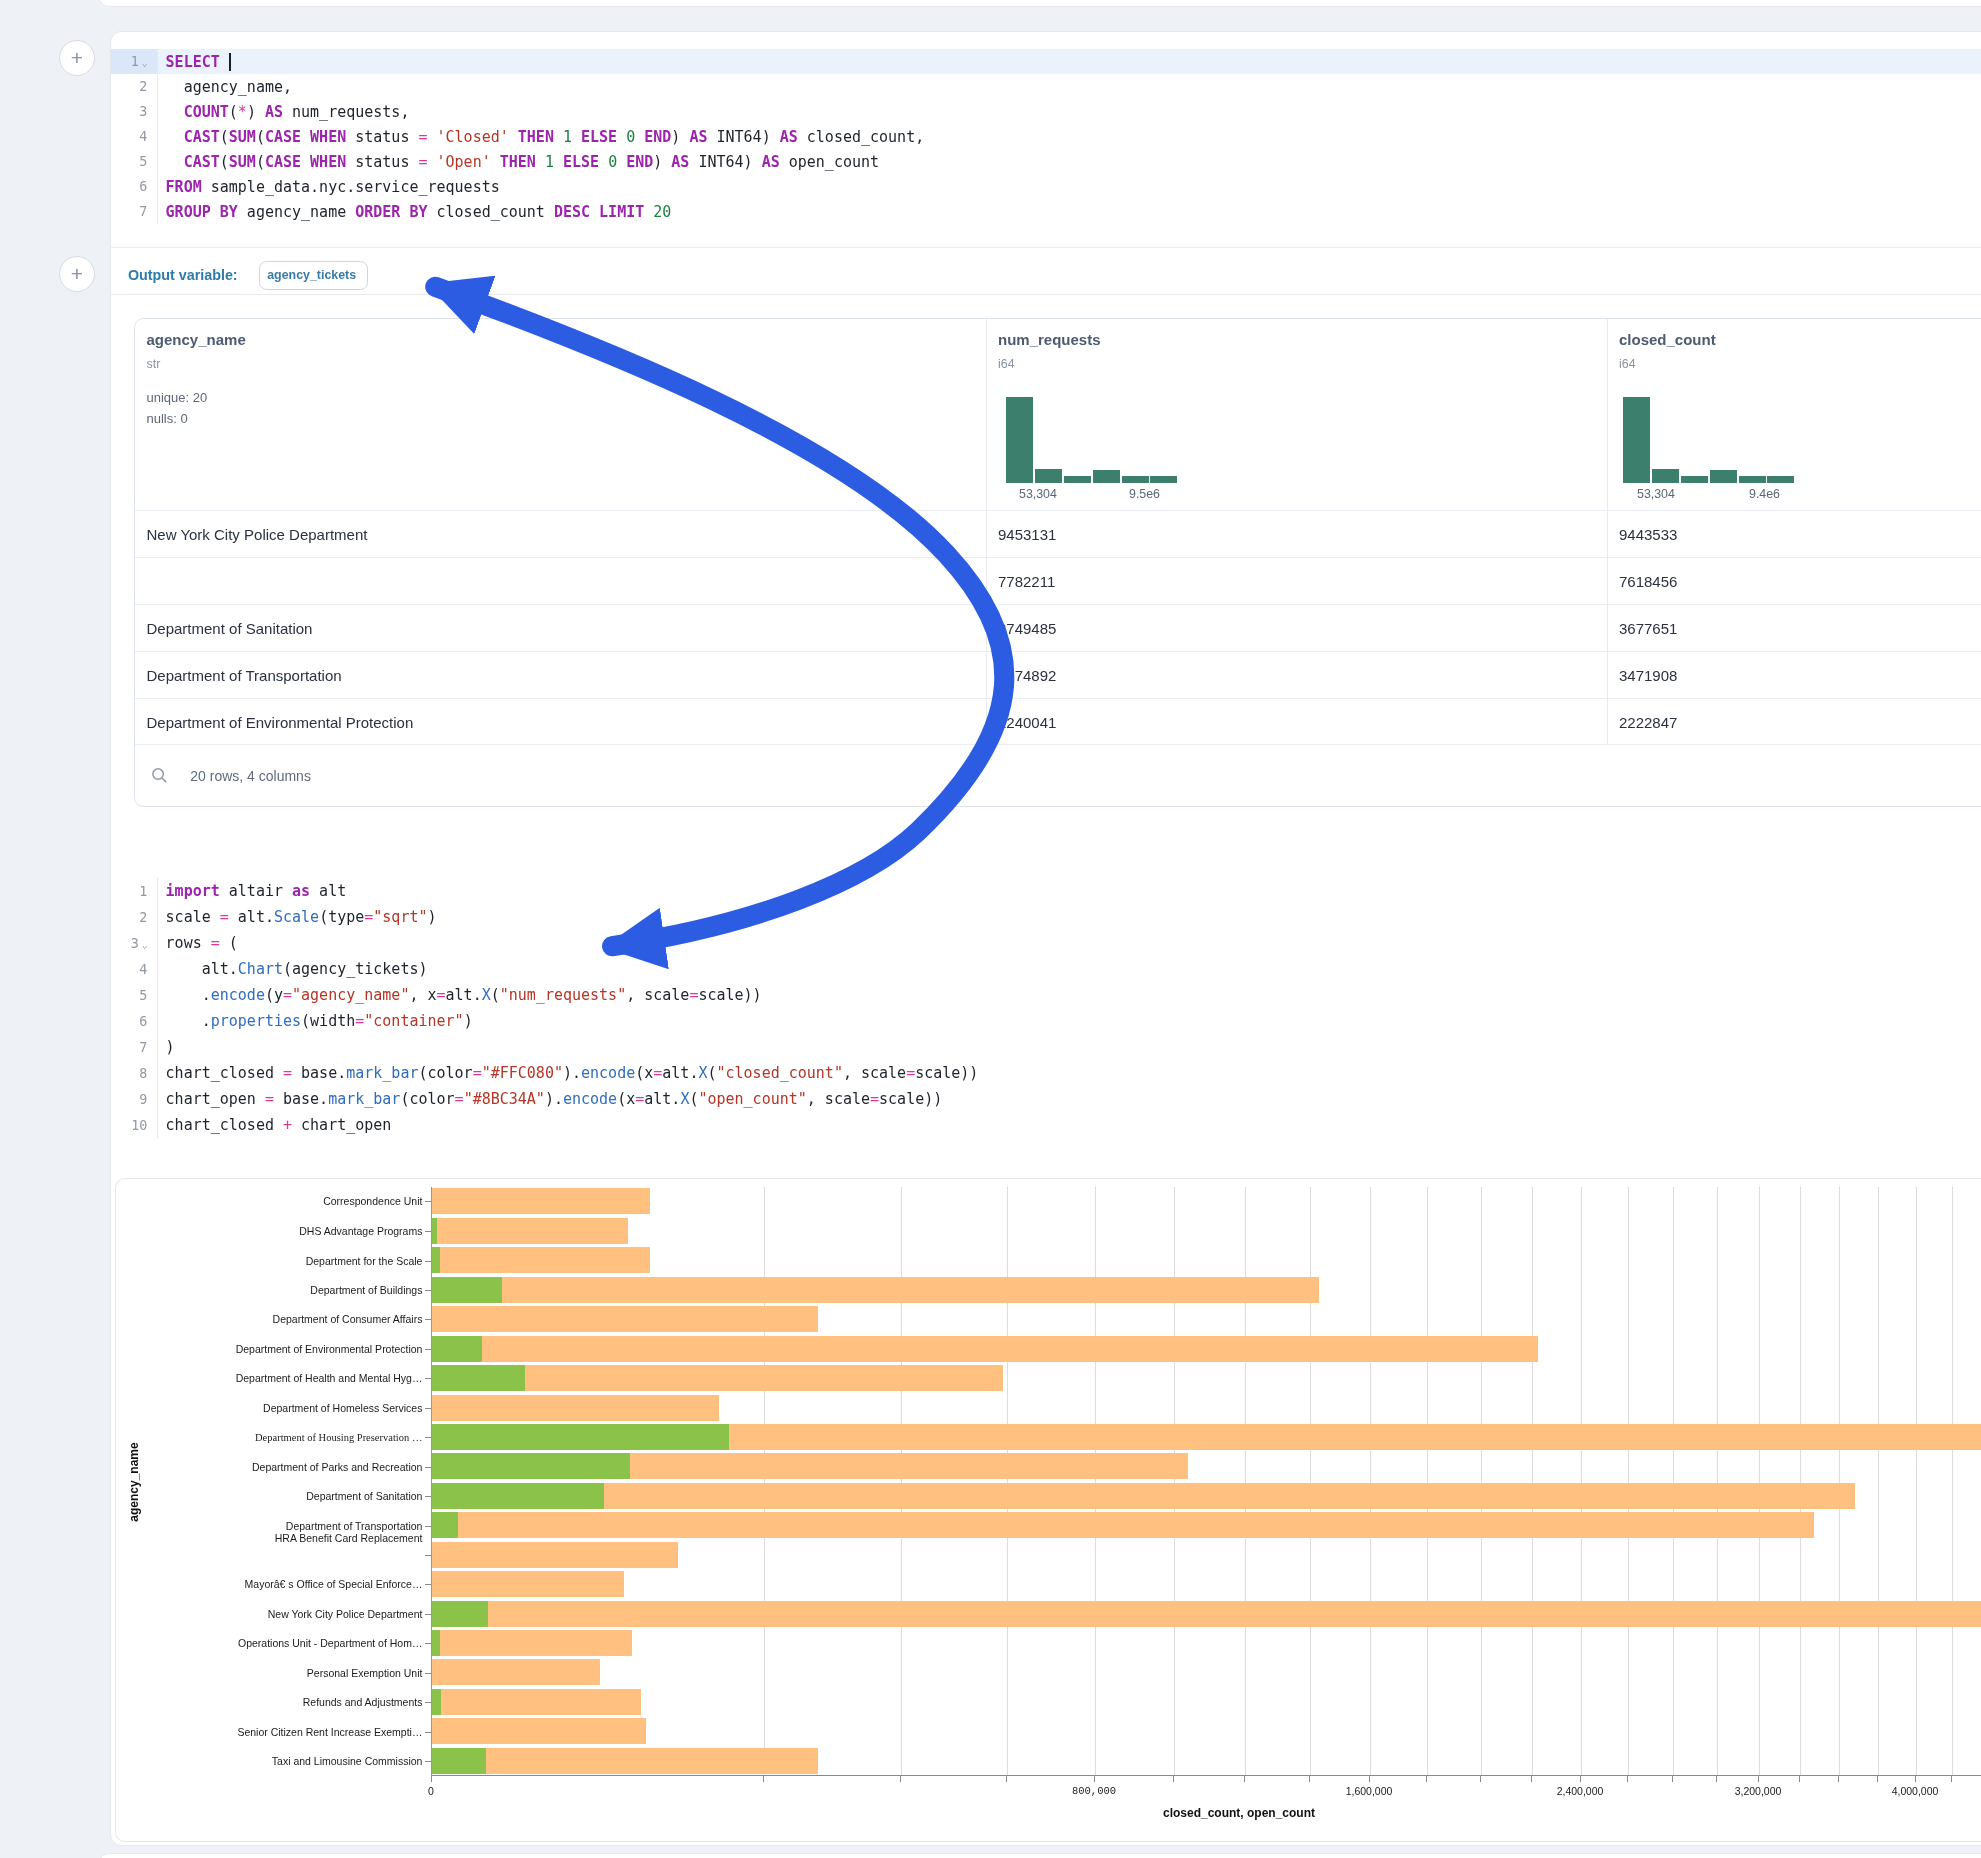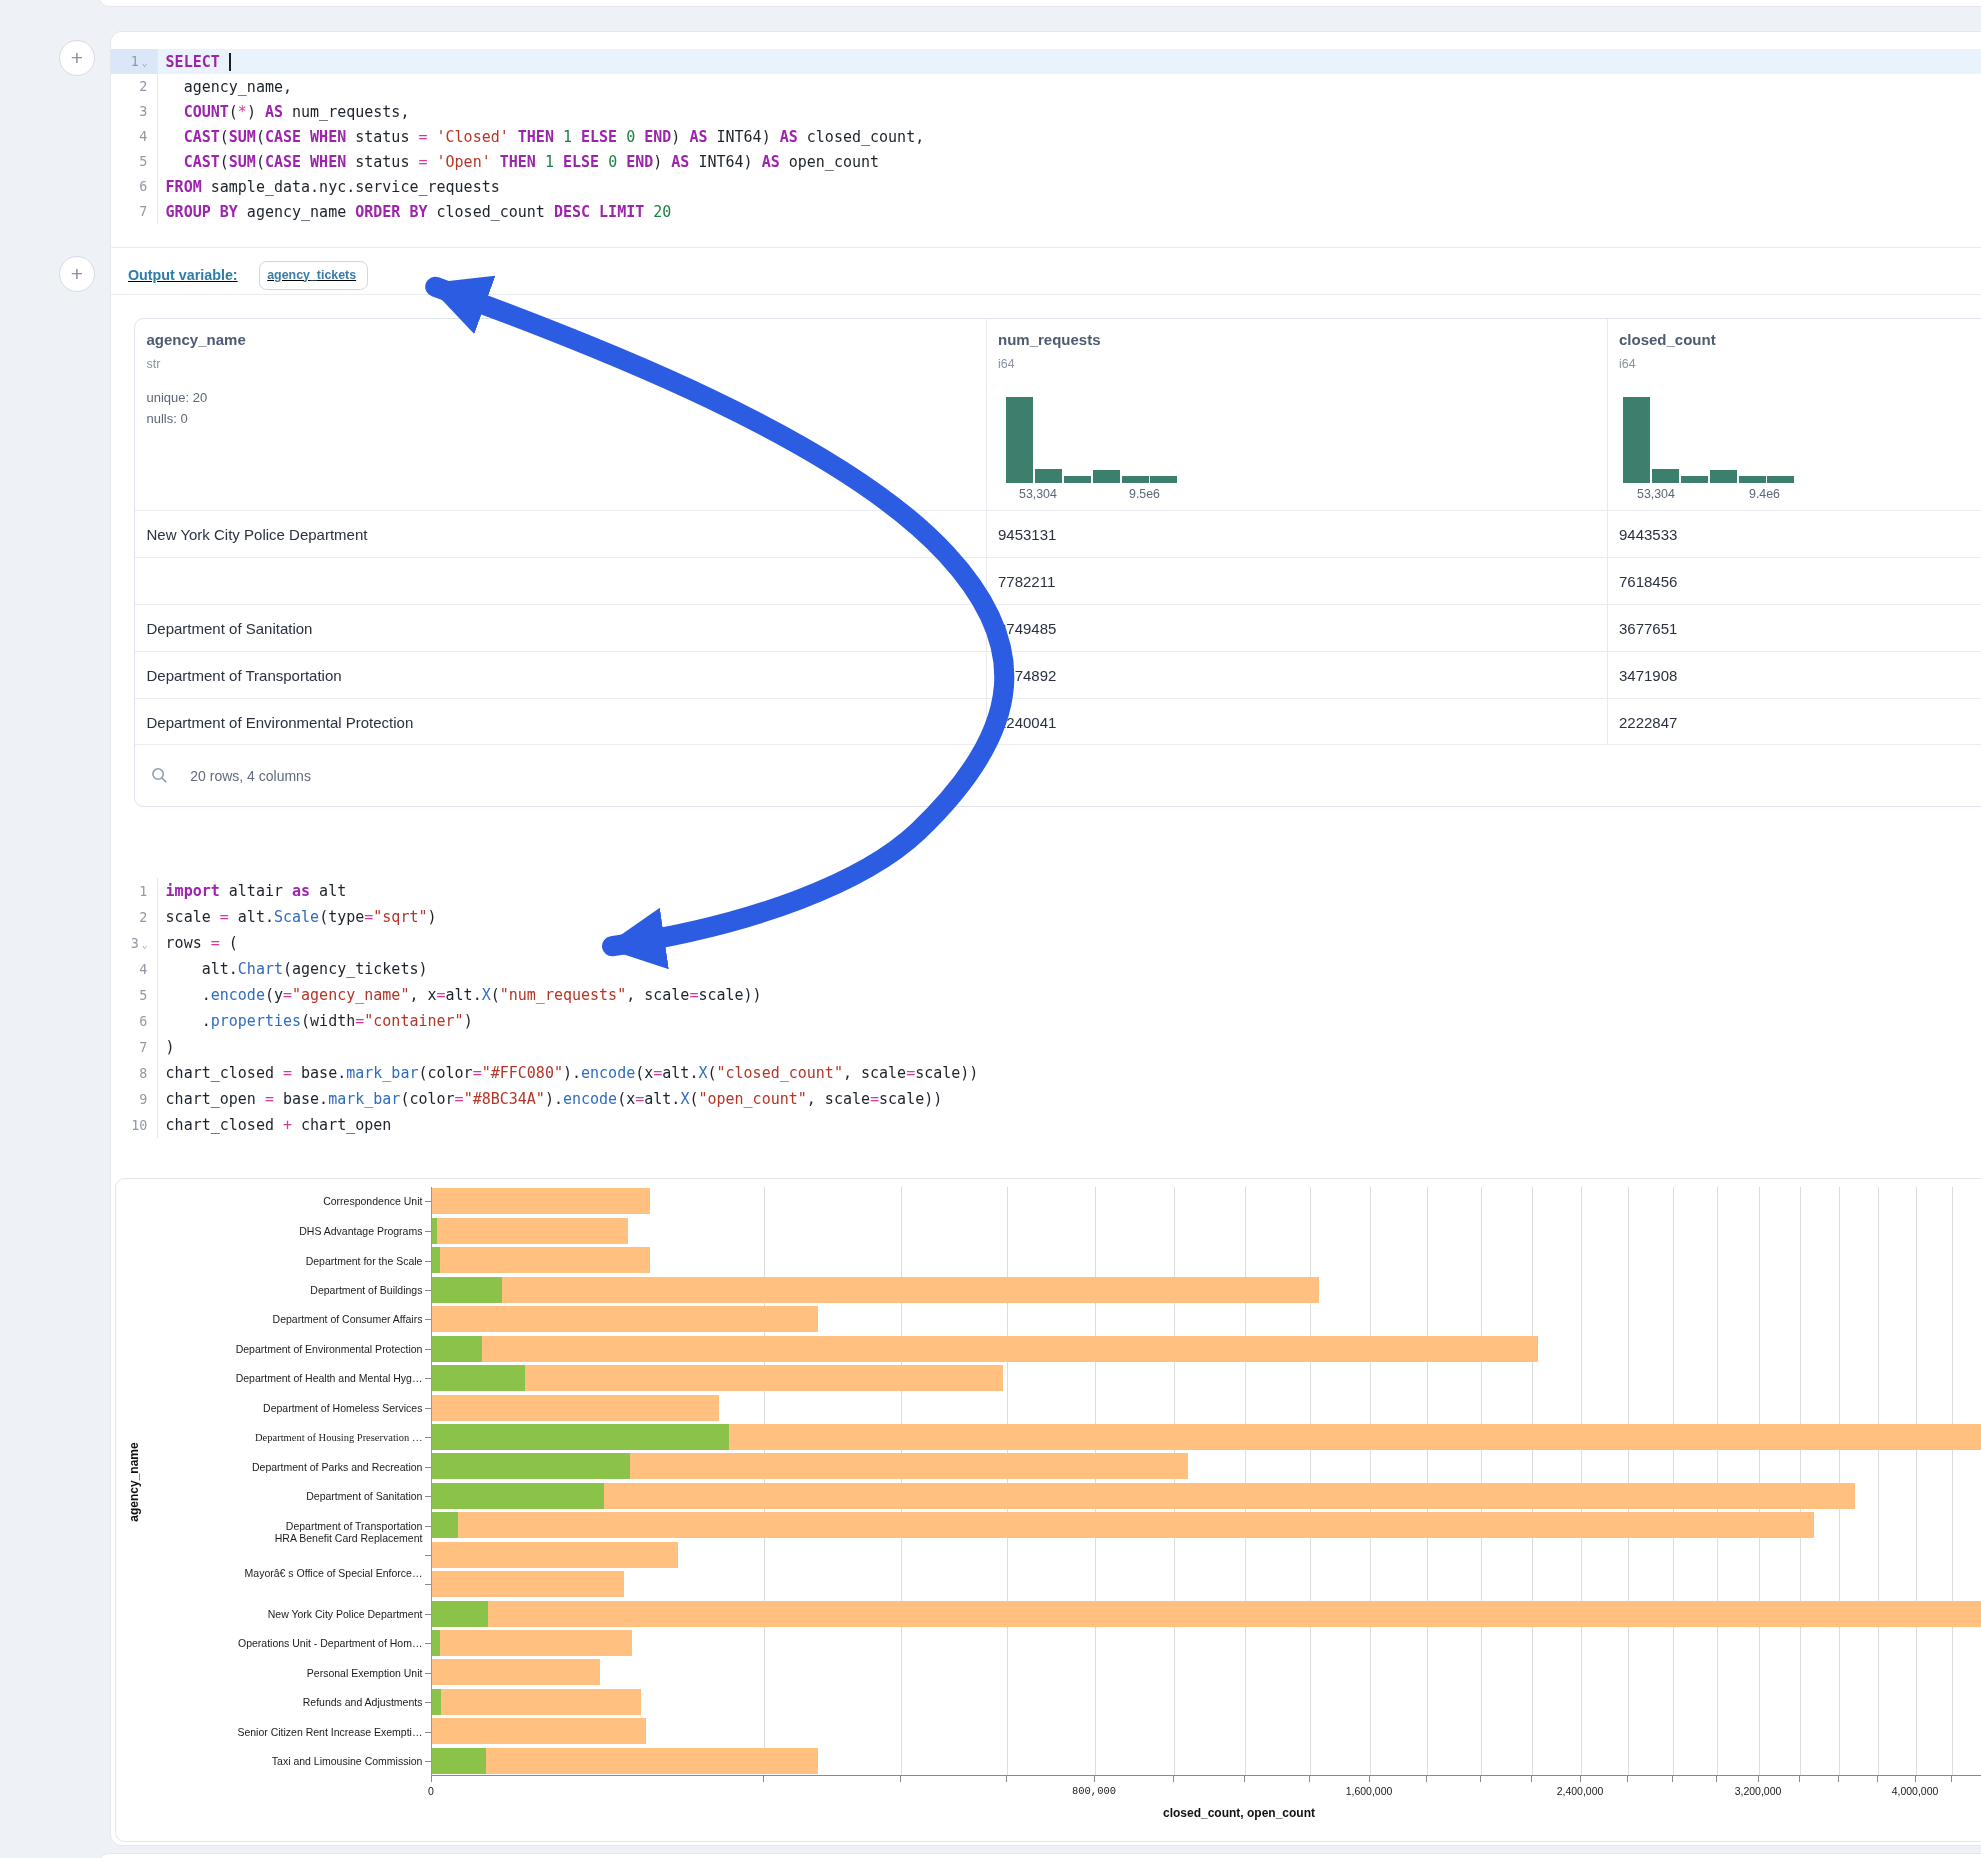--- a/index.html
+++ b/index.html
@@ -32,21 +32,21 @@
   .tok-d  { color:#1d232b; }
   .tok-str{ color:#b53527; }
   .tok-num{ color:#1d8041; }
   .tok-op { color:#d6379b; }
   .tok-fn { color:#2f6cc0; }
   .cursor { display:inline-block; width:1.4px; height:18px; background:#1b1f24; margin-left:9.6px; vertical-align:middle; }
 
   .hdiv { position:absolute; left:110px; right:0; height:1px; background:#e8ebf0; z-index:2; }
 
   
-  #output-row { position:absolute; left:128px; top:247px; right:0; height:56px; display:flex; align-items:center; z-index:2;text-decoration:underline; }
+  #output-row { position:absolute; left:128px; top:247px; right:0; height:56px; display:flex; align-items:center; z-index:2; }
   #output-label { color:#2e7cab; font-weight:bold; font-size:14.3px; }
   #output-chip { margin-left:21px; width:109px; height:29px; border:1px solid #cdd7e1; border-radius:7.6px;
     background:#fff; color:#3a7ca8; font-weight:bold; font-size:12.4px; line-height:27px; padding:0 7.6px;
     overflow:hidden; white-space:nowrap; cursor:pointer; }
 
   
   #table-card { position:absolute; left:134px; right:-11.5px; top:318px; height:489px; background:#fff;
     border:1px solid #dfe4ec; border-radius:9.6px 0 0 9.6px; z-index:2; overflow:hidden; }
   .col-div { position:absolute; top:0; width:1px; height:425px; background:#e8ecf2; }
   .th-name { position:absolute; top:11.5px; font-size:15px; font-weight:bold; color:#4d5b70; }
@@ -264,21 +264,21 @@
         <div class="ylab" style="top: 250px; font-family: Liberation Serif, serif;">Department of Housing Preservation …</div>
         <div class="ytick" style="top: 250px;"></div>
         <div class="ylab" style="top: 280px;">Department of Parks and Recreation</div>
         <div class="ytick" style="top: 280px;"></div>
         <div class="ylab" style="top: 309px;">Department of Sanitation</div>
         <div class="ytick" style="top: 309px;"></div>
         <div class="ylab" style="top: 339px;">Department of Transportation</div>
         <div class="ytick" style="top: 339px;"></div>
         <div class="ylab" style="top: 351px;">HRA Benefit Card Replacement</div>
         <div class="ytick" style="top: 368px;"></div>
-        <div class="ylab" style="top: 386px;">Mayorâ€ s Office of Special Enforce…</div>
+        <div class="ylab" style="top: 397px;">Mayorâ€ s Office of Special Enforce…</div>
         <div class="ytick" style="top: 397px;"></div>
         <div class="ylab" style="top: 427px;">New York City Police Department</div>
         <div class="ytick" style="top: 427px;"></div>
         <div class="ylab" style="top: 456px;">Operations Unit - Department of Hom…</div>
         <div class="ytick" style="top: 456px;"></div>
         <div class="ylab" style="top: 486px;">Personal Exemption Unit</div>
         <div class="ytick" style="top: 486px;"></div>
         <div class="ylab" style="top: 515px;">Refunds and Adjustments</div>
         <div class="ytick" style="top: 515px;"></div>
         <div class="ylab" style="top: 545px;">Senior Citizen Rent Increase Exempti…</div>

